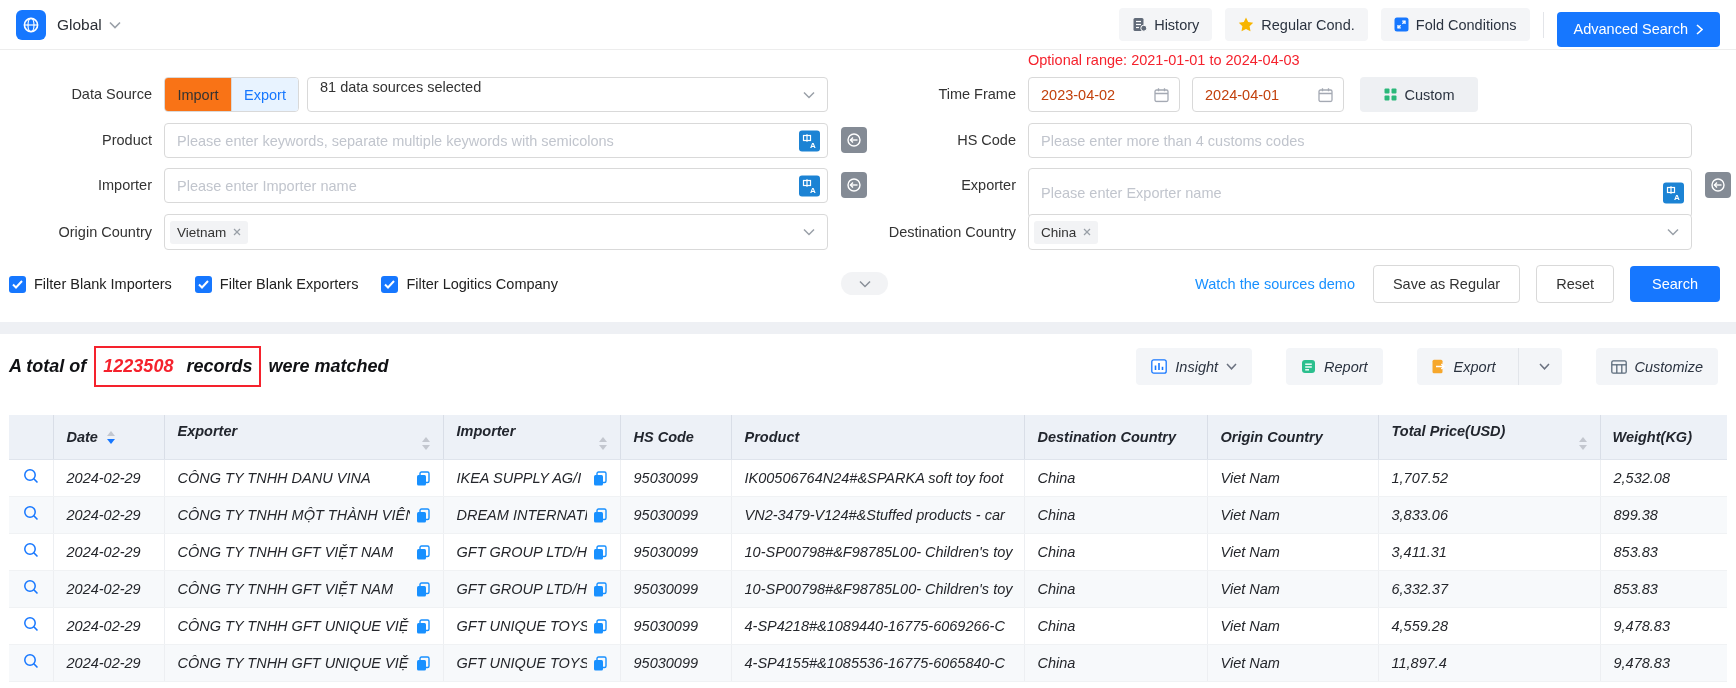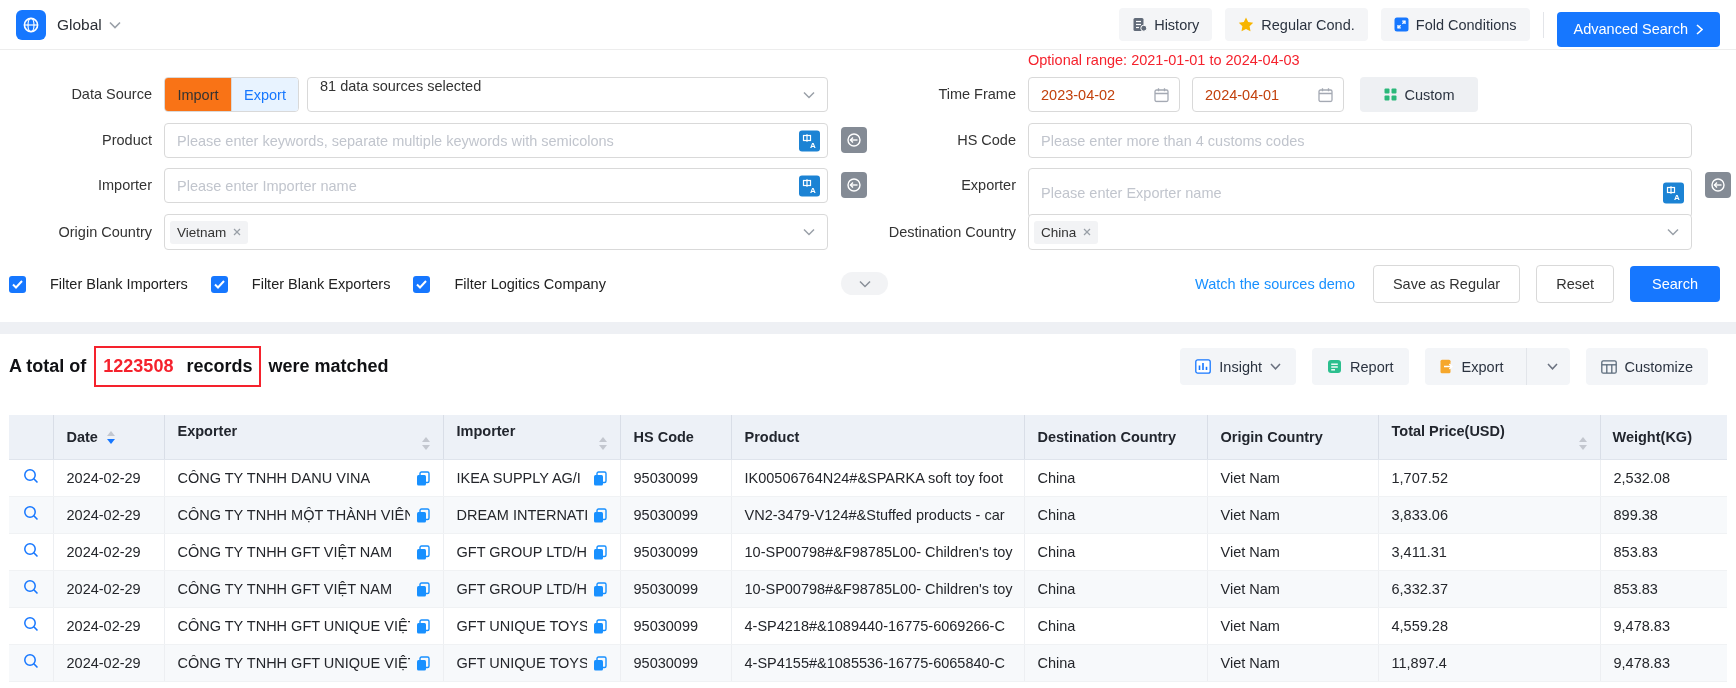--- a/index.html
+++ b/index.html
@@ -27,53 +27,53 @@
   .lbl-r{position:absolute;left:700px;width:316px;text-align:right;font-size:14.5px;color:#333;line-height:35px;}
   .field{position:absolute;height:35px;border:1px solid #d9d9d9;border-radius:4px;background:#fff;box-sizing:border-box;}
   input.field{padding:0 40px 0 12px;font:14.5px "Liberation Sans","DejaVu Sans",sans-serif;color:#c2410c;outline:none;}
   input.noicon{padding-right:12px;}
   input::placeholder{color:#c1c5cd;}
   .segment{position:absolute;left:164px;display:flex;height:35px;border:1px solid #d9d9d9;border-radius:4px;
            overflow:hidden;box-sizing:border-box;}
   .seg{width:66px;display:flex;align-items:center;justify-content:center;font-size:14.5px;cursor:pointer;}
   .seg-import{background:#f97316;color:#333;border-right:1px solid #d9d9d9;}
   .seg-export{background:#e8f3ff;color:#1677ff;}
-  .selectbox{display:flex;padding:0 34px 16px 12px;font-size:14.5px;color:#333;cursor:pointer;}
+  .selectbox{display:flex;align-items:center;padding:0 34px 16px 12px;font-size:14.5px;color:#333;cursor:pointer;}
   .sel-chev{position:absolute;right:12px;top:50%;transform:translateY(-50%);}
   .cal{position:absolute;right:10px;top:50%;transform:translateY(-50%);}
   .trans-ic{position:absolute;right:8px;top:50%;transform:translateY(-50%);width:21px;height:21px;background:#1c83d4;
             border-radius:3px;display:flex;align-items:center;justify-content:center;cursor:pointer;}
   .excl{position:absolute;width:26px;height:26px;background:#848b95;border-radius:4px;display:flex;
         align-items:center;justify-content:center;cursor:pointer;}
   .custom-btn{position:absolute;left:1360px;width:118px;height:35px;background:#eef0f3;border-radius:4px;
               display:flex;align-items:center;justify-content:center;gap:8px;font-size:14.5px;color:#2b3340;cursor:pointer;}
   .tag{display:inline-flex;align-items:center;background:#f2f3f5;border-radius:3px;padding:4px 7px;
        font-size:13.5px;color:#333;margin-left:5px;gap:7px;}
   .pill{position:absolute;left:841px;top:222px;width:47px;height:23px;background:#f2f3f5;border-radius:12px;
         display:flex;align-items:center;justify-content:center;cursor:pointer;}
   .cbrow{position:absolute;left:9px;top:212px;height:44px;display:flex;align-items:center;gap:23px;}
-  .cb-item{display:flex;align-items:center;gap:24px;cursor:pointer;justify-content:flex-end;}
+  .cb-item{display:flex;align-items:center;gap:8px;cursor:pointer;justify-content:flex-end;}
   .cb{width:17px;height:17px;background:#1677ff;border-radius:3px;display:flex;align-items:center;justify-content:center;}
   .cb-label{font-size:14.5px;color:#222;}
   .actrow{position:absolute;right:16px;top:212px;height:44px;display:flex;align-items:center;gap:16px;}
   .link{color:#1890ff;font-size:14.5px;cursor:pointer;margin-right:2px;}
   .btn-outline{height:36px;border:1px solid #d9d9d9;border-radius:4px;background:#fff;padding:0 19px;
                font-size:14.5px;color:#333;display:flex;align-items:center;cursor:pointer;}
   .btn-primary{height:36px;border:none;border-radius:4px;background:#1677ff;padding:0 22px;
                font-size:14.5px;color:#fff;display:flex;align-items:center;cursor:pointer;}
 
   .band{height:12px;background:#eef0f4;}
 
   
-  .results{position:relative;height:344px;background:#fff;}
+  .results{position:relative;height:344px;background:#fff;font-style:italic;}
   .records{position:absolute;left:9px;top:12px;display:flex;align-items:center;
            font-weight:bold;font-size:18px;color:#101114;}
   .red-box{border:2px solid #f5222d;padding:8px 7px;margin:0 7px 0 8px;display:flex;align-items:center;}
   .count{color:#f5222d;margin-right:13px;}
-  .toolbar{position:absolute;right:28px;top:14px;display:flex;align-items:center;gap:16px;}
+  .toolbar{position:absolute;right:18px;top:14px;display:flex;align-items:center;gap:34px;}
   .tbtn{height:37px;background:#f3f5f8;border-radius:4px;display:flex;align-items:center;gap:8px;
         padding:0 15px;font-size:14.5px;color:#2b3340;cursor:pointer;}
   .split{padding:0;}
   .split .main{display:flex;align-items:center;gap:8px;padding:0 14px;height:100%;}
   .split .sep{width:1px;height:100%;background:#e2e5ea;}
   .split .caret{display:flex;align-items:center;padding:0 12px;height:100%;}
 
   table.grid{position:absolute;left:9px;top:81px;width:1718px;border-collapse:collapse;table-layout:fixed;}
   .grid thead th{height:44px;background:#edf1f7;font-size:14.5px;font-weight:bold;color:#22262e;
                  text-align:left;padding:0 13px;border-right:1px solid #d9dee7;border-bottom:1px solid #dfe4ec;

